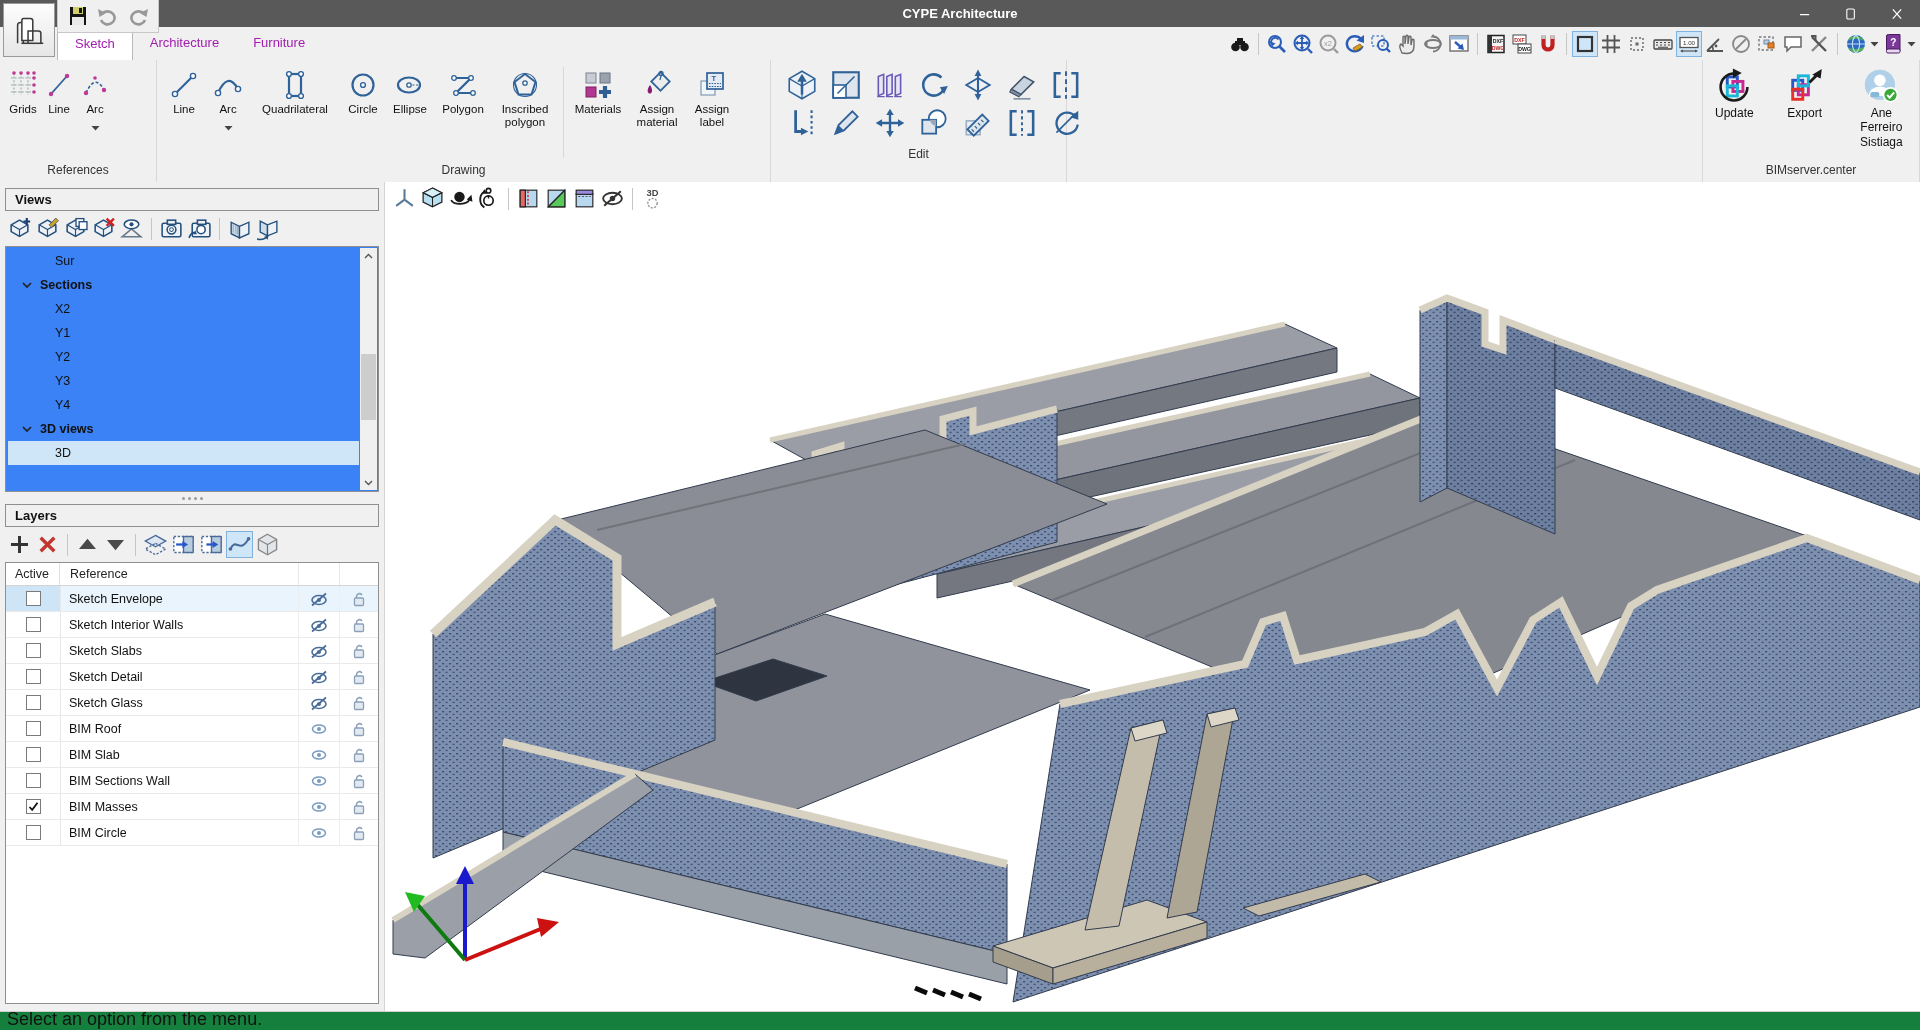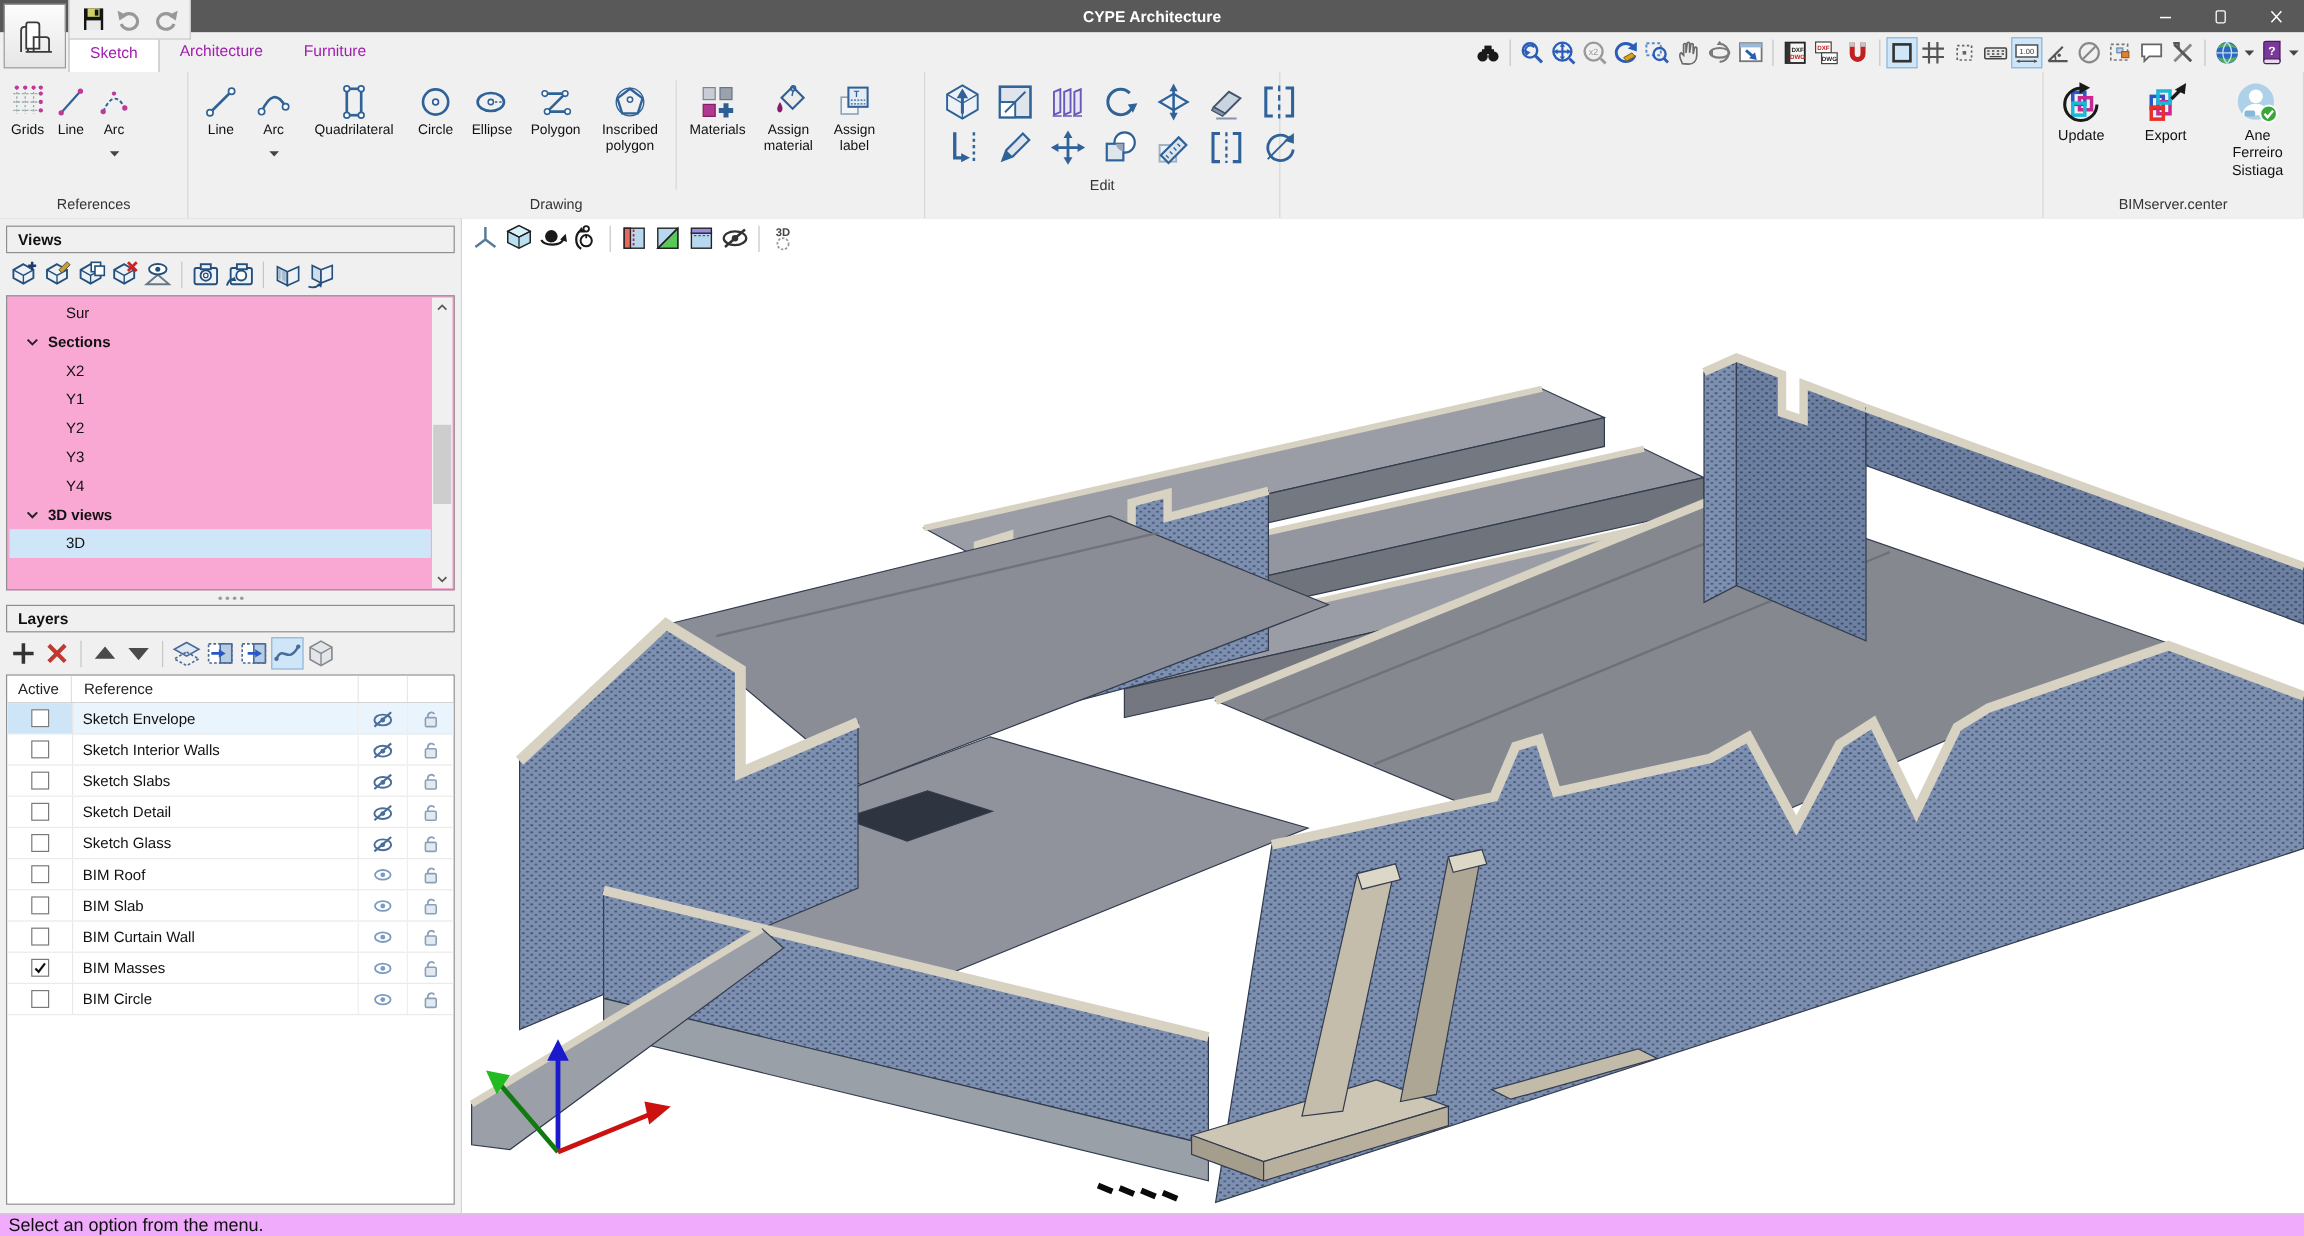--- a/index.html
+++ b/index.html
@@ -39,21 +39,21 @@
   .eicn svg{width:34px;height:34px}
   .bimitem{display:flex;flex-direction:column;align-items:center;font-size:12px;line-height:1.2;color:#111;padding:3px 6px 0;text-align:center}
   .bimicon{width:38px;height:38px}
   .bimicon svg{width:38px;height:38px}
   
   .main{position:absolute;top:182px;left:0;right:0;bottom:18px;display:flex}
   .leftpanel{width:384px;background:#f0f0f0;padding:6px 5px 8px;box-sizing:border-box;display:flex;flex-direction:column;flex:none}
   .phead{border:1px solid #8f8f8f;padding:3px 9px;font-weight:bold;font-size:13px;color:#111;background:#f0f0f0;flex:none}
   .ptools{display:flex;align-items:center;gap:3px;padding:5px 2px;flex:none}
   .ptools .icn{width:25px;height:25px}
-  .treebox{border:1px solid #8f8f8f;background:#f9a8d4;height:244px;position:relative;overflow:hidden;flex:none}
+  .treebox{border:1px solid #8f8f8f;background:#3b82f6;height:244px;position:relative;overflow:hidden;flex:none}
   .tree{position:absolute;top:2px;left:2px;right:19px;bottom:2px}
   .trow{height:24px;display:flex;align-items:center;font-size:12.5px;color:#111}
   .tgroup{font-weight:bold}
   .chev{width:12px;height:12px;margin-left:13px;margin-right:7px;flex:none}
   .chev svg{width:12px;height:12px}
   .tchild{padding-left:47px}
   .tsel{background:#cfe6f8}
   .vscroll{position:absolute;top:1px;right:1px;bottom:1px;width:17px;background:#f0f0f0;display:flex;flex-direction:column}
   .varr{height:15px;display:flex;align-items:center;justify-content:center}
   .vtrack{flex:1;position:relative}
@@ -77,21 +77,21 @@
   .lrow.hl .lc.act{background:#cde5f7}
   .cb{width:13px;height:13px;border:1px solid #7a7a7a;background:#fff;display:flex;align-items:center;justify-content:center}
   .cb svg{width:11px;height:11px}
   .sicon{width:20px;height:18px}
   .sicon svg{width:20px;height:18px}
   
   .viewport{flex:1;background:#fff;position:relative;border-left:1px solid #d4d4d4}
   .vptools{position:absolute;top:4px;left:7px;display:flex;align-items:center;gap:3px;z-index:3}
   .vptools .icn{width:25px;height:25px}
   svg.model{position:absolute;top:0;left:0;width:100%;height:100%}
-  .statusbar{position:absolute;left:0;right:0;bottom:0;height:18px;background:#f0abfc;border-top:1px solid #cfcfcf;font-size:15px;display:flex;align-items:flex-end;padding-left:7px;color:#111}
+  .statusbar{position:absolute;left:0;right:0;bottom:0;height:18px;background:#15803d;border-top:1px solid #cfcfcf;font-size:18px;display:flex;align-items:flex-end;padding-left:7px;color:#111}
 </style>
 </head>
 <body>
 
 <div class="app">
 
   <div class="titlebar">
     <div class="tbtitle">CYPE Architecture</div>
     <div class="wctl">
       <div class="wbtn">
@@ -976,21 +976,21 @@
                     <rect x="5.5" y="8" width="9" height="7.5" rx="1" fill="#e2e9f1" stroke="#8aa0b8" stroke-width="1.3"></rect>
                     <path d="M7.5,8 V6.5 A3,3 0 0 1 13,5" fill="none" stroke="#8aa0b8" stroke-width="1.5"></path>
                   </svg></span>
               </div>
             </div>
             <div class="lrow">
               <div class="lc act">
                 <span class="cb"></span>
               </div>
               <div class="lc ref">
-                <span>BIM Curtain Wall</span>
+                <span>BIM Sections Wall</span>
               </div>
               <div class="lc eyec">
                 <span class="sicon"><svg viewBox="0 0 20 18">
                     <ellipse cx="10" cy="9" rx="6.5" ry="4" fill="none" stroke="#7a9ac0" stroke-width="1.5"></ellipse>
                     <circle cx="10" cy="9" r="2" fill="#7a9ac0"></circle>
                   </svg></span>
               </div>
               <div class="lc lockc">
                 <span class="sicon"><svg viewBox="0 0 20 18">
                     <rect x="5.5" y="8" width="9" height="7.5" rx="1" fill="#e2e9f1" stroke="#8aa0b8" stroke-width="1.3"></rect>

